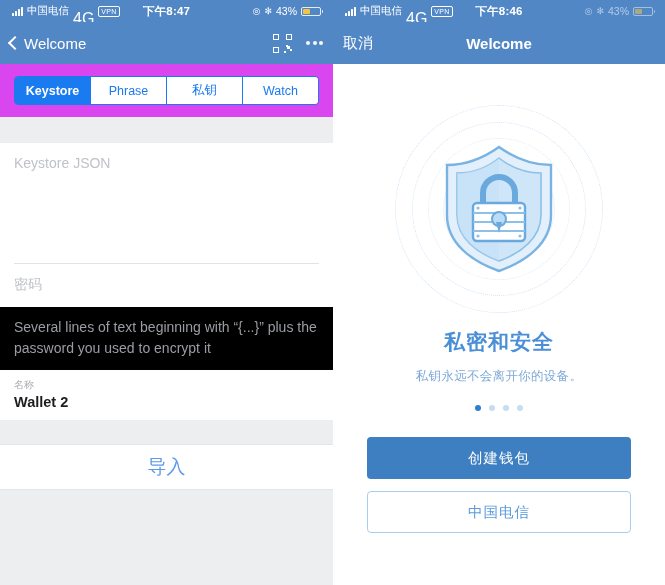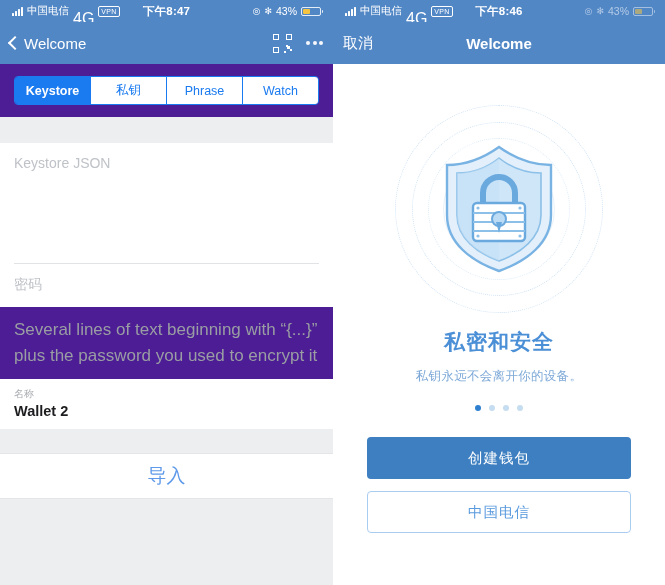--- a/index.html
+++ b/index.html
@@ -181,21 +181,21 @@
   .dots-icon b {
     width: 4px; height: 4px;
     border-radius: 50%;
     background: #ffffff;
     display: block;
   }
   .nav-cancel { font-size: 15px; cursor: pointer; }
 
   
   .tabs-wrap {
-    background: #4c1d95;
+    background: #d946ef;
     padding: 12px 14px 12px;
   }
   .segmented {
     display: flex;
     border-radius: 4px;
     overflow: hidden;
     border: 1px solid #1a7af0;
     height: 27px;
   }
   .seg {
@@ -232,23 +232,23 @@
   .divider {
     height: 1px;
     background: #e2e3e6;
     margin: 0 14px;
   }
   .pw-area {
     padding: 12px 14px 13px;
     cursor: text;
   }
   .hint {
-    background: #4c1d95;
+    background: #000000;
     color: #9a9da3;
-    font-size: 17px;
+    font-size: 14px;
     line-height: 1.5;
     padding: 10px 14px 11px;
   }
   .name-row {
     background: #ffffff;
     padding: 8px 14px 10px;
     cursor: text;
   }
   .field-label {
     font-size: 10px;
@@ -408,22 +408,22 @@
             <b></b>
           </div>
       </div>
     </div>
 
     <div class="left-body">
 
       <div class="tabs-wrap">
         <div class="segmented">
           <div class="seg active">Keystore</div>
+          <div class="seg">Phrase</div>
           <div class="seg">私钥</div>
-          <div class="seg">Phrase</div>
           <div class="seg">Watch</div>
         </div>
       </div>
 
       <div class="gap gap-1"></div>
 
       <div class="card">
         <div class="json-area">
           <div class="placeholder">Keystore JSON</div>
         </div>

